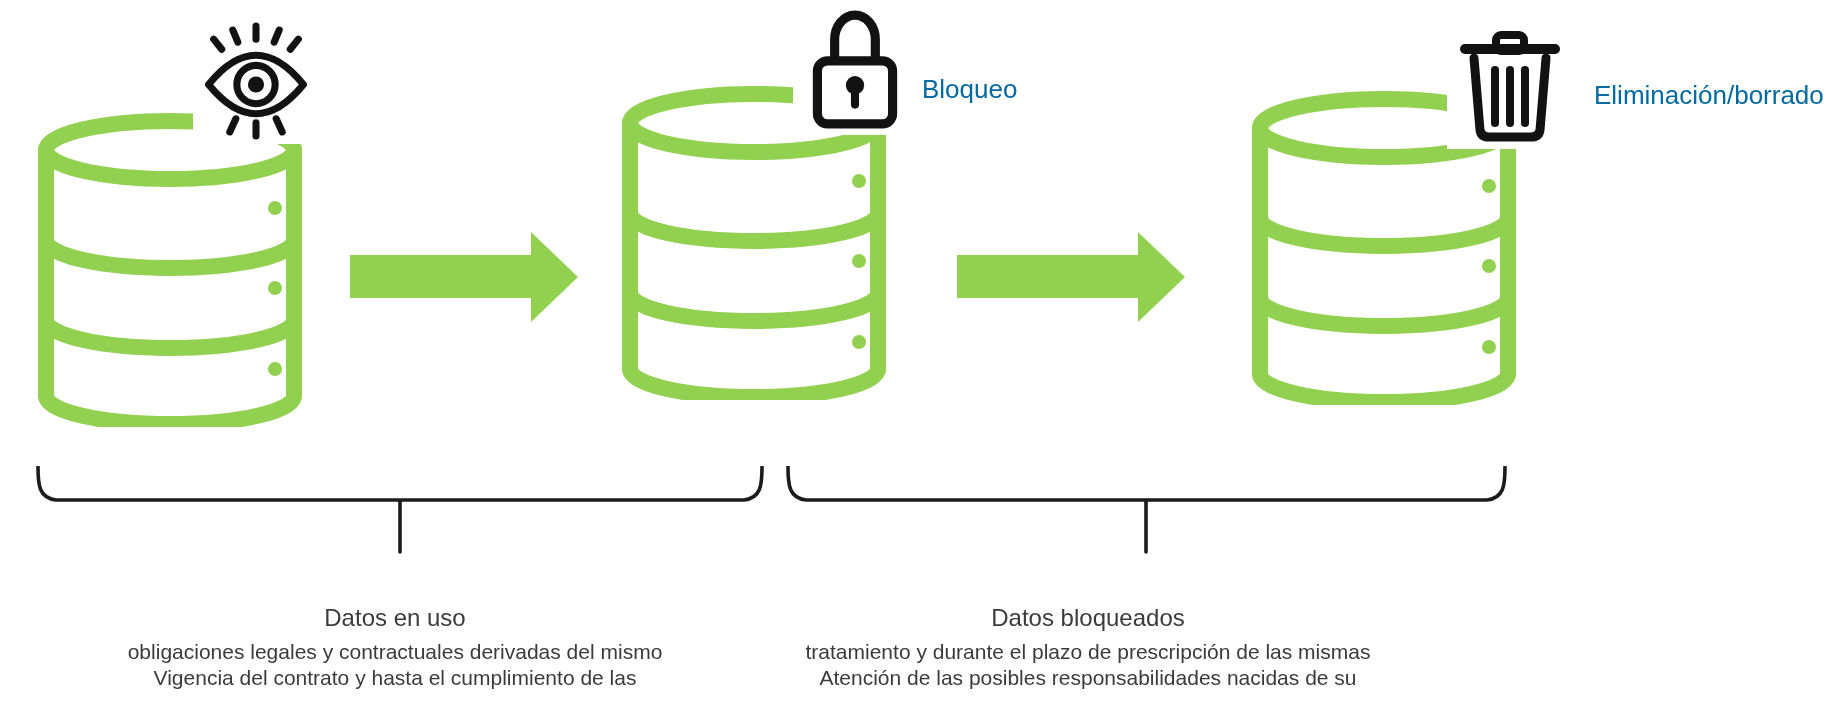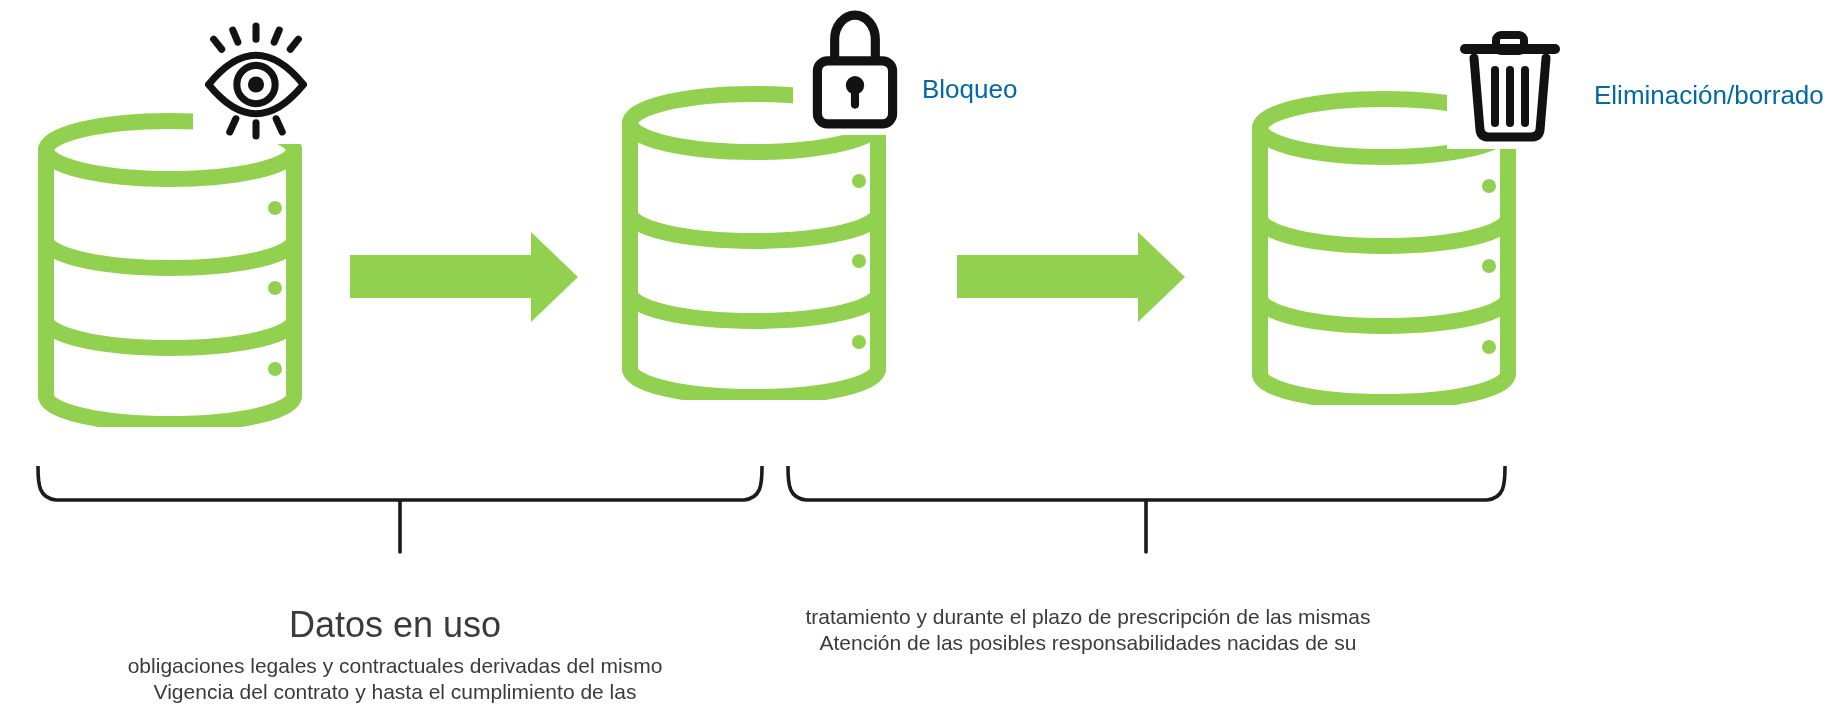--- a/index.html
+++ b/index.html
@@ -22,21 +22,21 @@
     font-size:26px;
     white-space:nowrap;
   }
   .group-text{
     position:absolute;
     width:620px;
     text-align:center;
     color:#3b3b3b;
   }
   .group-title{
-    font-size:36px;
+    font-size:24px;
     margin-bottom:7px;
   }
   .group-desc{
     font-size:21px;
     line-height:1.22;
   }
 </style>
 </head>
 <body>
 
@@ -163,19 +163,20 @@
 
   <div class="group-text" style="left:85px;top:604px;">
     <div class="group-title">Datos en uso</div>
     <div class="group-desc">
       <div>obligaciones legales y contractuales derivadas del mismo</div>
       <div>Vigencia del contrato y hasta el cumplimiento de las</div>
     </div>
   </div>
 
   <div class="group-text" style="left:778px;top:604px;">
+    <div class="group-title">Datos bloqueados</div>
     <div class="group-desc">
       <div>tratamiento y durante el plazo de prescripción de las mismas</div>
       <div>Atención de las posibles responsabilidades nacidas de su</div>
     </div>
   </div>
 
 </div>
 
 </body></html>

